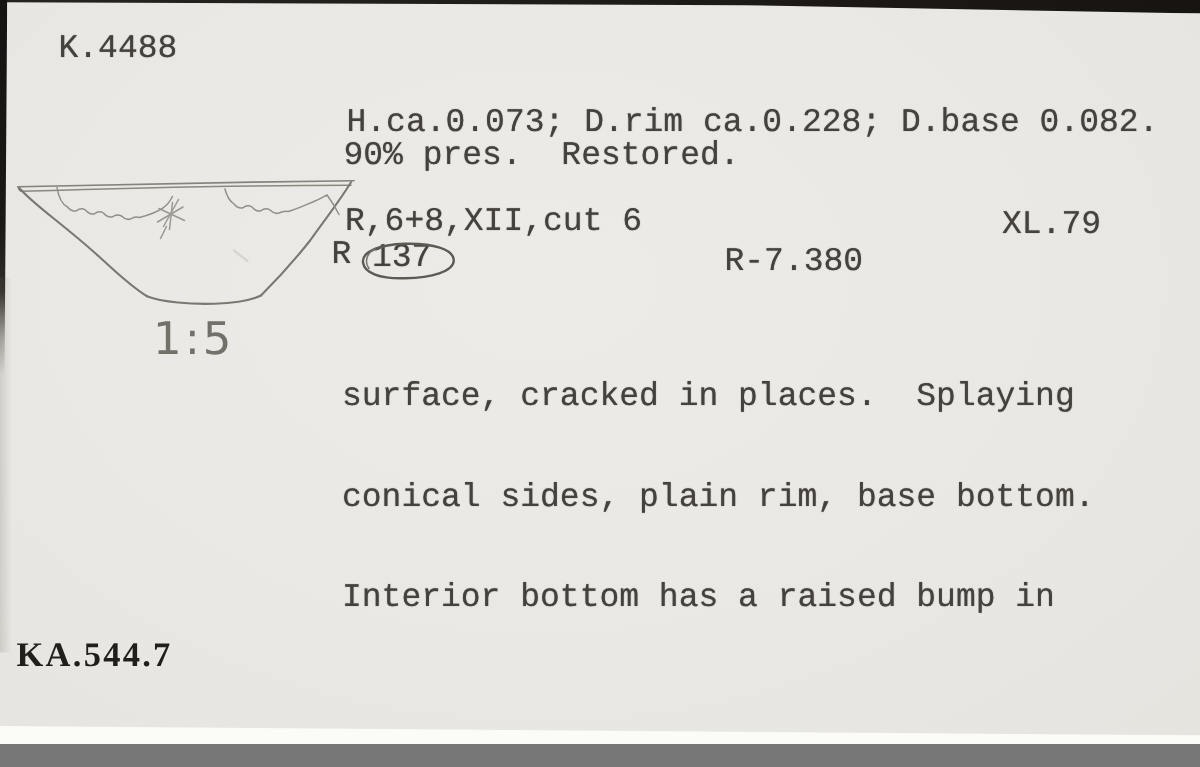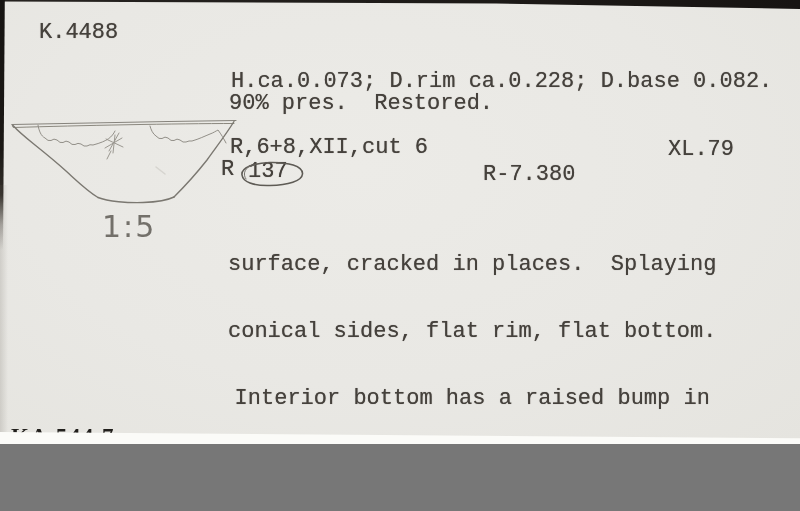--- a/index.html
+++ b/index.html
@@ -1,22 +1,21 @@
 <!DOCTYPE html>
 <html><head>
 <meta charset="utf-8">
 <style>
   html,body{margin:0;padding:0;background:#777;}
   .scan{
     position:relative;
-    width:800px;height:444px;
+    width:800px;height:496px;
     overflow:hidden;
     background:radial-gradient(ellipse at 45% 38%, #ecebe7 0%, #e9e8e4 55%, #e5e4df 100%);
     font-family:"Liberation Sans", sans-serif;
-    text-align:center;
   }
   
   .tw{
     position:absolute;
     font-family:"Liberation Mono","DejaVu Sans Mono",monospace;
     font-size:22px;
     line-height:22.4px;
     color:#45413c;
     white-space:pre;
     text-shadow:0 0 0.7px rgba(70,64,58,0.75);
@@ -76,21 +75,21 @@
 
   <svg class="svg-abs" style="left:236px;top:159px;" width="70" height="30" viewBox="0 0 70 30">
     <path d="M 6,16 C 5,9 17,4 34,3.5 C 52,3 67,7 66.5,15 C 66,22 52,26 34,26.5 C 17,27 7,23 6,16 Z" fill="none" stroke="#5e5b55" stroke-width="1.6" stroke-linecap="round"></path>
     <path d="M 10,20 C 7,16 8,10 14,7" fill="none" stroke="#76736d" stroke-width="1" stroke-linecap="round"></path>
   </svg>
 
   <div class="tw" style="left:483px;top:164px;">R-7.380</div>
 
   <div class="tw" style="left:228px;top:209px;">
     <div>surface, cracked in places.  Splaying</div>
-    <div>conical sides, flat rim, flat bottom.</div>
+    <div>conical sides, plain rim, base bottom.</div>
     <div>Interior bottom has a raised bump in</div>
     
   </div>
 
   <svg class="svg-abs" style="left:8px;top:112px;" width="236" height="100" viewBox="0 0 236 100">
 
     <path d="M 4,12.5 C 55,11 150,9.5 228,8.5" fill="none" stroke="#86837c" stroke-width="1.1" stroke-linecap="round"></path>
     <path d="M 6,15.5 C 70,13.5 170,11.5 226,11.5" fill="none" stroke="#8b887f" stroke-width="1" stroke-linecap="round"></path>
     <path d="M 4,12.5 C 4.3,13.8 5,15 6,15.5" fill="none" stroke="#86837c" stroke-width="1.1" stroke-linecap="round"></path>
 

